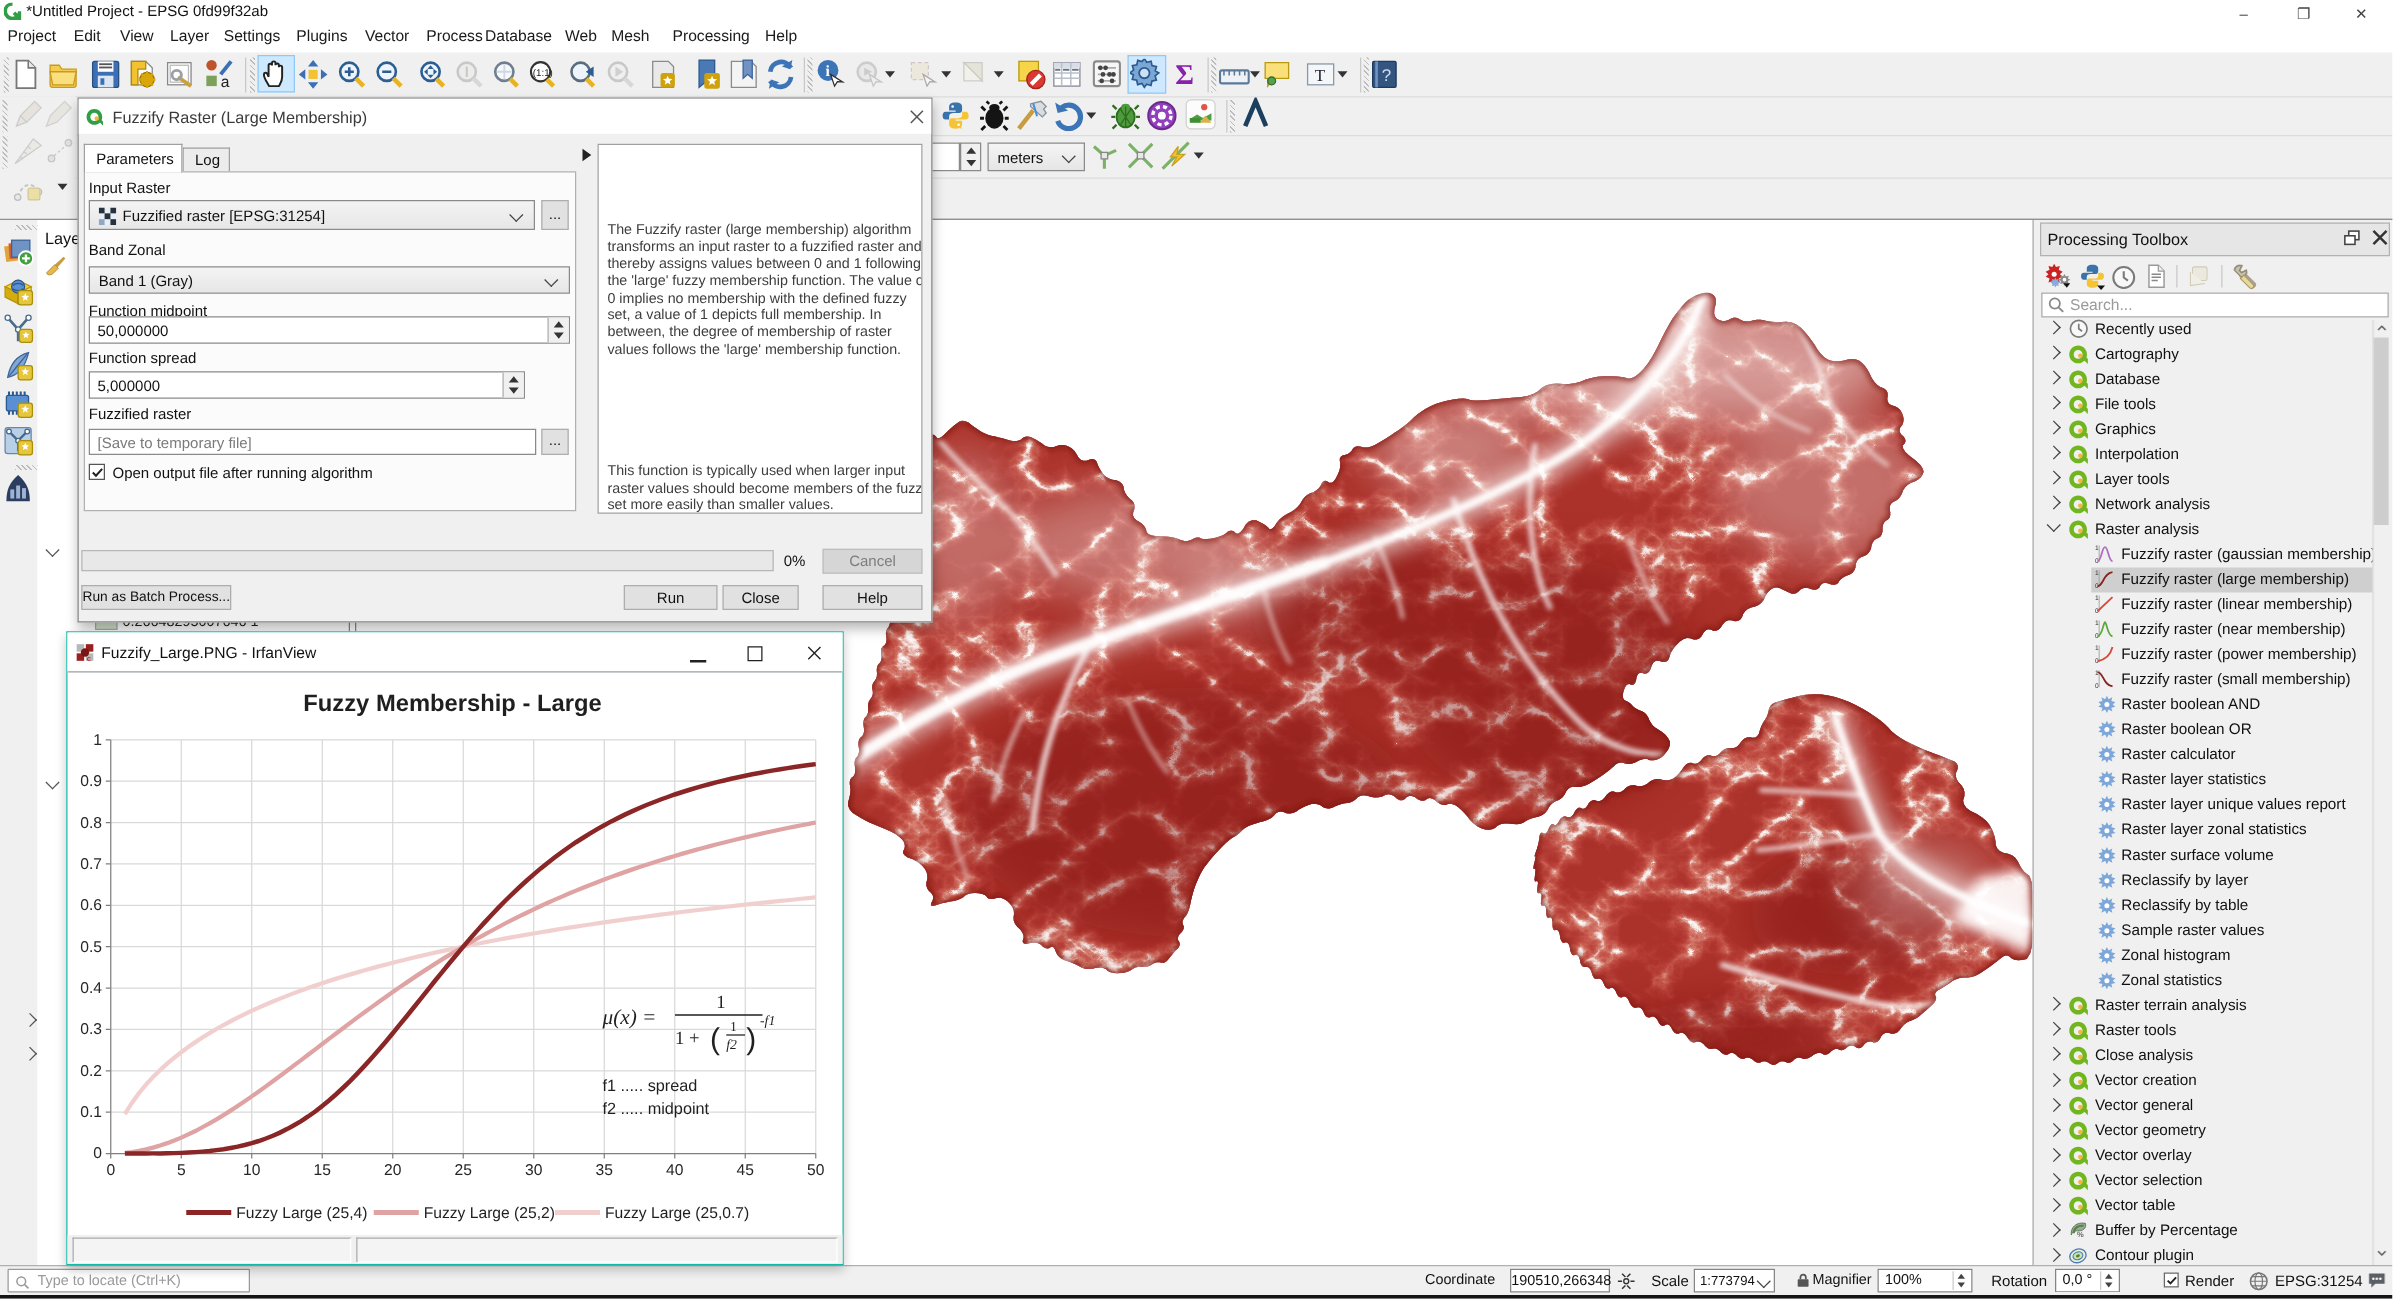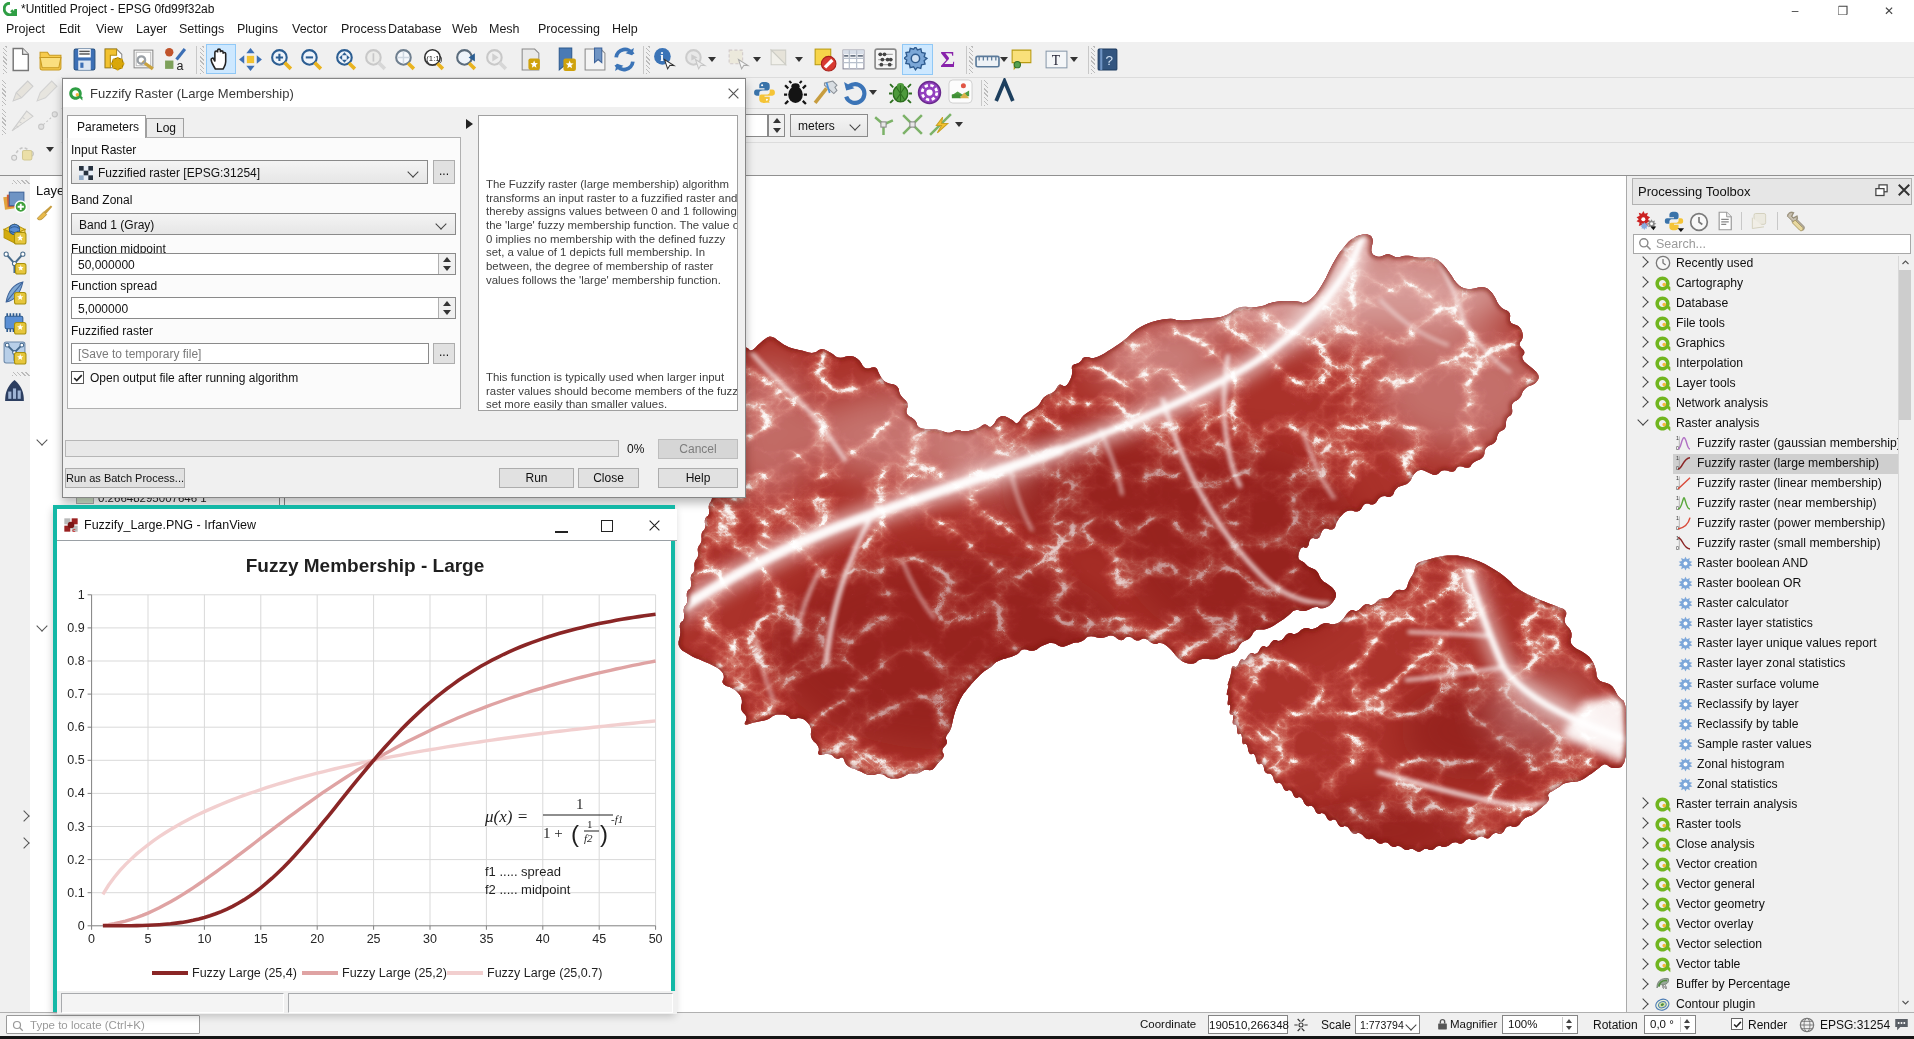--- a/index.html
+++ b/index.html
@@ -22,21 +22,21 @@
 #leftdock { left:0; top:176px; width:30px; height:836px; background:#f0f0f0; }
 #layerspanel { left:30px; top:176px; width:270px; height:836px; background:#fff; }
 #mapcanvas { left:300px; top:176px; width:1326px; height:836px; background:#fff; overflow:hidden; }
 #canvastop { left:0; top:175px; width:1914px; height:1px; background:#909090; }
 #procpanel { left:1626px; top:176px; width:288px; height:836px; background:#f0f0f0; border-left:1px solid #aaa; }
 #statusbar { left:0; top:1012px; width:1914px; height:24px; background:#f0f0f0; border-top:1px solid #b0b0b0; }
 #taskbar { left:0; top:1036px; width:1914px; height:3px; background:#151515; }
 .sb-label { position:absolute; top:5px; font-size:12px; color:#111; }
 .sb-box { position:absolute; top:2px; height:19px; background:#fff; border:1px solid #858585; font-size:11.5px; color:#111; }
 #dialog { left:62px; top:78px; width:684px; height:420px; background:#f0f0f0; border:1px solid #868686; box-shadow:0 5px 9px rgba(0,0,0,0.28); }
-#irfan { left:53px; top:505px; width:622px; height:507px; background:#fff; border:4px solid #14b8a6; box-shadow:0 4px 8px rgba(0,0,0,0.22); }
+#irfan { left:53px; top:505px; width:622px; height:507px; background:#fff; border:1px solid #14b8a6; box-shadow:0 4px 8px rgba(0,0,0,0.22); }
 .lbl12 { position:absolute; font-size:12px; color:#111; }
 .combo { position:absolute; background:linear-gradient(#f4f4f4,#e6e6e6); border:1px solid #8a8a8a; font-size:12px; color:#111; }
 .spinbox { position:absolute; background:#fff; border:1px solid #8a8a8a; font-size:12px; color:#111; }
 .btn { position:absolute; background:#e1e1e1; border:1px solid #adadad; font-size:12px; color:#111; text-align:center; }
 .chev { position:absolute; width:8px; height:8px; border-right:1.6px solid #444; border-bottom:1.6px solid #444; }
 .treerow { position:absolute; left:0; font-size:12.2px; color:#101010; white-space:nowrap; }
 </style>
 </head>
 <body>
 
@@ -911,21 +911,21 @@
     </div>
   <div class="lbl12" style="left:8px;top:163px">Function midpoint</div>
   <div class="spinbox" style="left:8px;top:174px;width:385px;height:22px">
       <span style="position:absolute;left:6px;top:4px">50,000000</span>
     <div style="position:absolute;right:0;top:0;width:17px;height:20px;border-left:1px solid #b0b0b0;background:#f0f0f0">
       <div style="position:absolute;left:4px;top:3px;width:0;height:0;border-left:4px solid transparent;border-right:4px solid transparent;border-bottom:5px solid #333"></div>
       <div style="position:absolute;left:4px;top:12px;width:0;height:0;border-left:4px solid transparent;border-right:4px solid transparent;border-top:5px solid #333"></div>
     </div>
   </div>
   <div class="lbl12" style="left:8px;top:200px">Function spread</div>
-  <div class="spinbox" style="left:8px;top:218px;width:385px;height:22px">
+  <div class="spinbox" style="left:8px;top:218px;width:349px;height:22px">
       <span style="position:absolute;left:6px;top:4px">5,000000</span>
     <div style="position:absolute;right:0;top:0;width:17px;height:20px;border-left:1px solid #b0b0b0;background:#f0f0f0">
       <div style="position:absolute;left:4px;top:3px;width:0;height:0;border-left:4px solid transparent;border-right:4px solid transparent;border-bottom:5px solid #333"></div>
       <div style="position:absolute;left:4px;top:12px;width:0;height:0;border-left:4px solid transparent;border-right:4px solid transparent;border-top:5px solid #333"></div>
     </div>
   </div>
   <div class="lbl12" style="left:8px;top:245px">Fuzzified raster</div>
   <div class="spinbox" style="left:8px;top:264px;width:358px;height:21px">
       <span style="position:absolute;left:6px;top:3px;color:#7a7a7a">[Save to temporary file]</span>
     </div>

